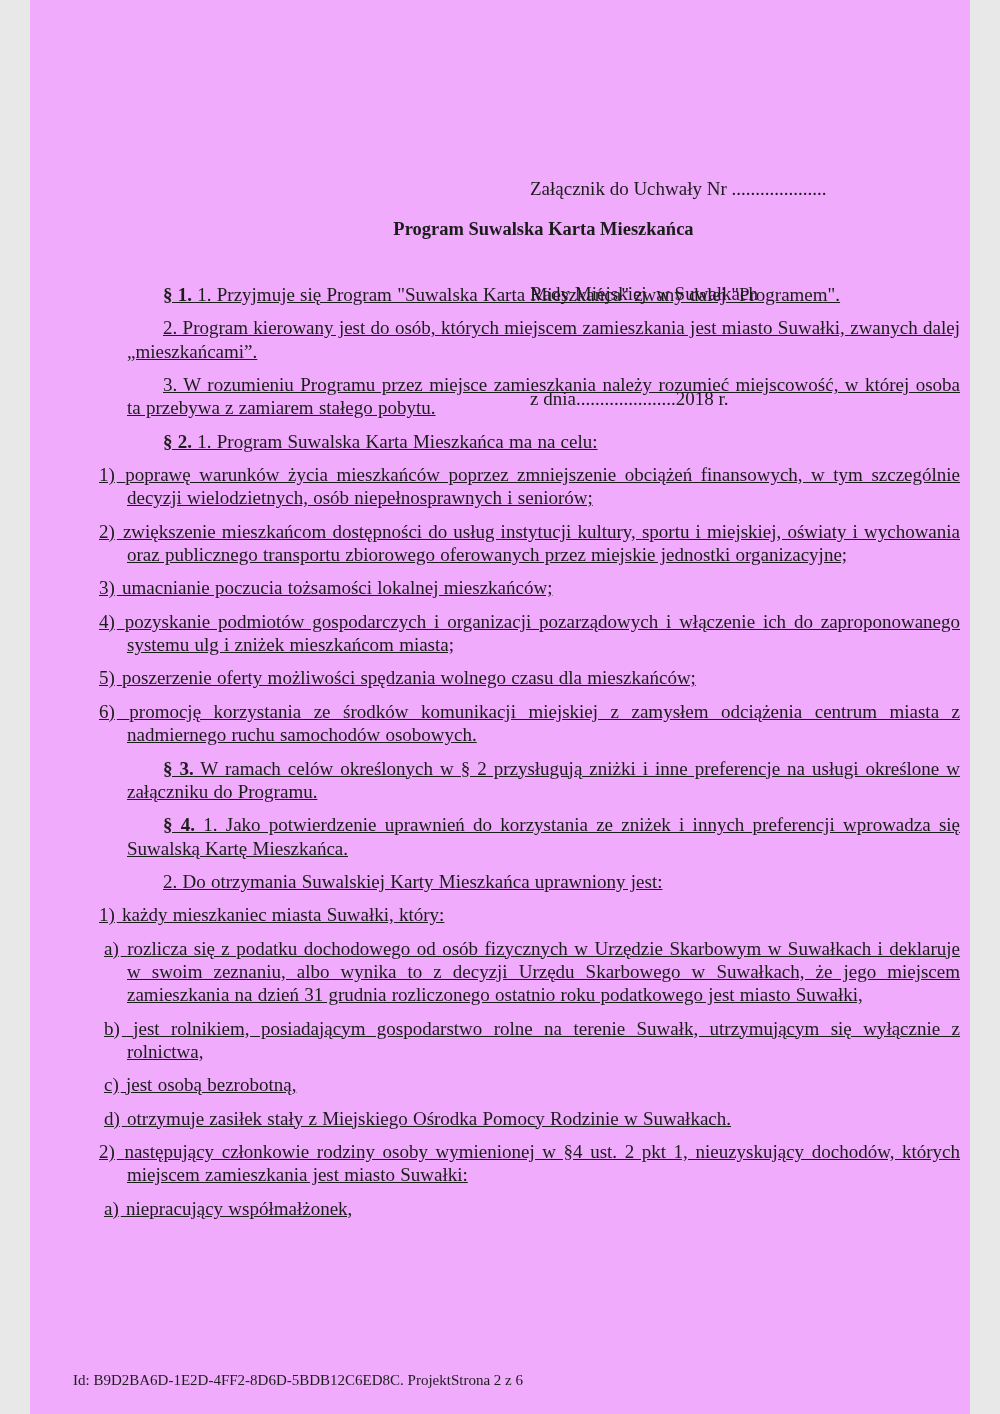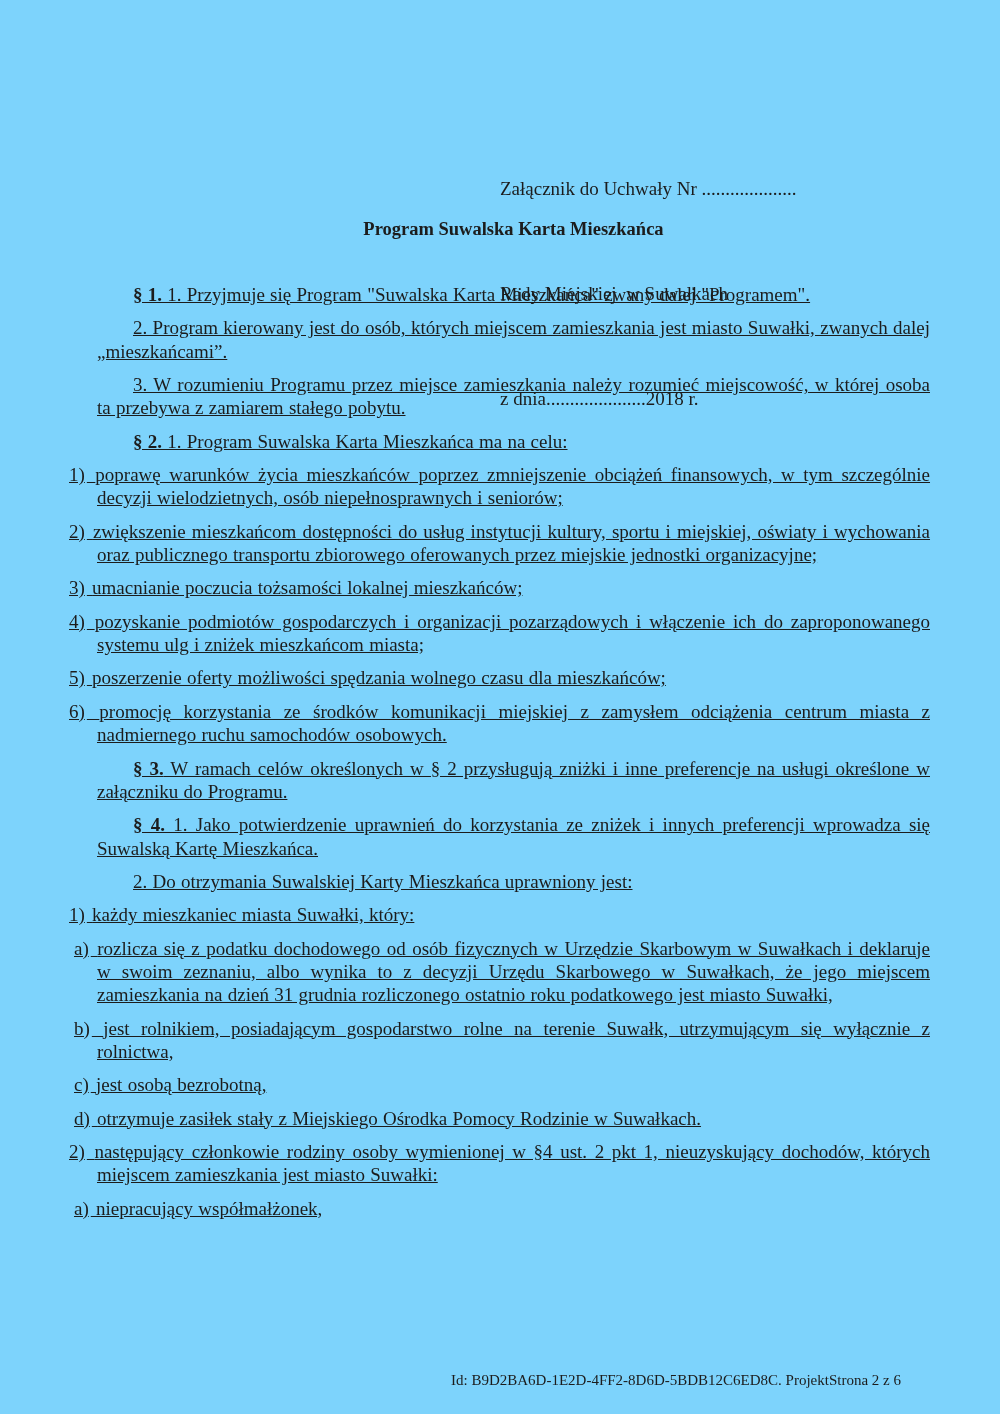--- a/index.html
+++ b/index.html
@@ -1,24 +1,25 @@
 <!DOCTYPE html>
 <html><head>
 <meta charset="utf-8">
 <style>
   html, body { margin: 0; padding: 0; background: #e8e8e8; }
   .page {
     position: relative;
-    width: 1000px;
+    width: 892px;
     height: 1414px;
-    background: #7dd3fc;
+    background: #f0abfc;
     font-family: "Liberation Serif", serif;
     color: #1c1c1c;
     overflow: hidden;
     margin: 0 auto;
+    padding-left: 48px;
   }
   .header-block {
     position: absolute;
     left: 500px;
     top: 101px;
     font-size: 19px;
     line-height: 35px;
     white-space: pre-wrap;
   }
   .doc-title {
@@ -41,26 +42,26 @@
     word-spacing: 0.5px;
   }
   .content .para, .content .li { margin: 0 0 10px 0; text-decoration: underline; }
   .para { text-indent: 36px; }
   .l1 { margin-left: 55px; text-indent: -28px; }
   .l2 { margin-left: 67px; text-indent: -23px; }
   .num { padding-right: 2px; }
   .sect { font-weight: bold; }
   .footer {
     position: absolute;
-    left: 29px;
+    left: 43px;
     top: 1372px;
     width: 872px;
     font-size: 15px;
     display: flex;
-    justify-content: flex-end;
+    justify-content: flex-start;
   }
 </style>
 </head>
 <body>
 
 <div class="page">
 
   <div class="header-block">
     <div>Załącznik do Uchwały Nr ....................</div>
     <div>Rady Miejskiej  w Suwałkach</div>

